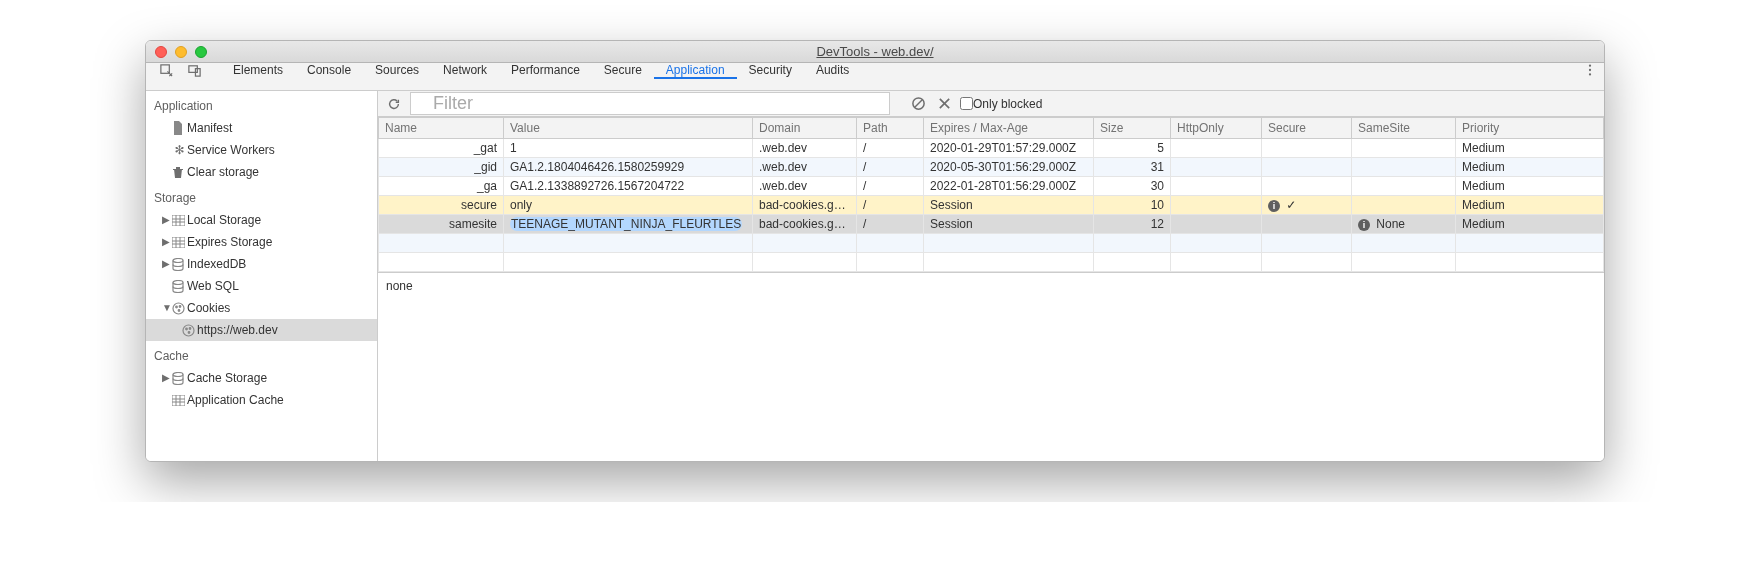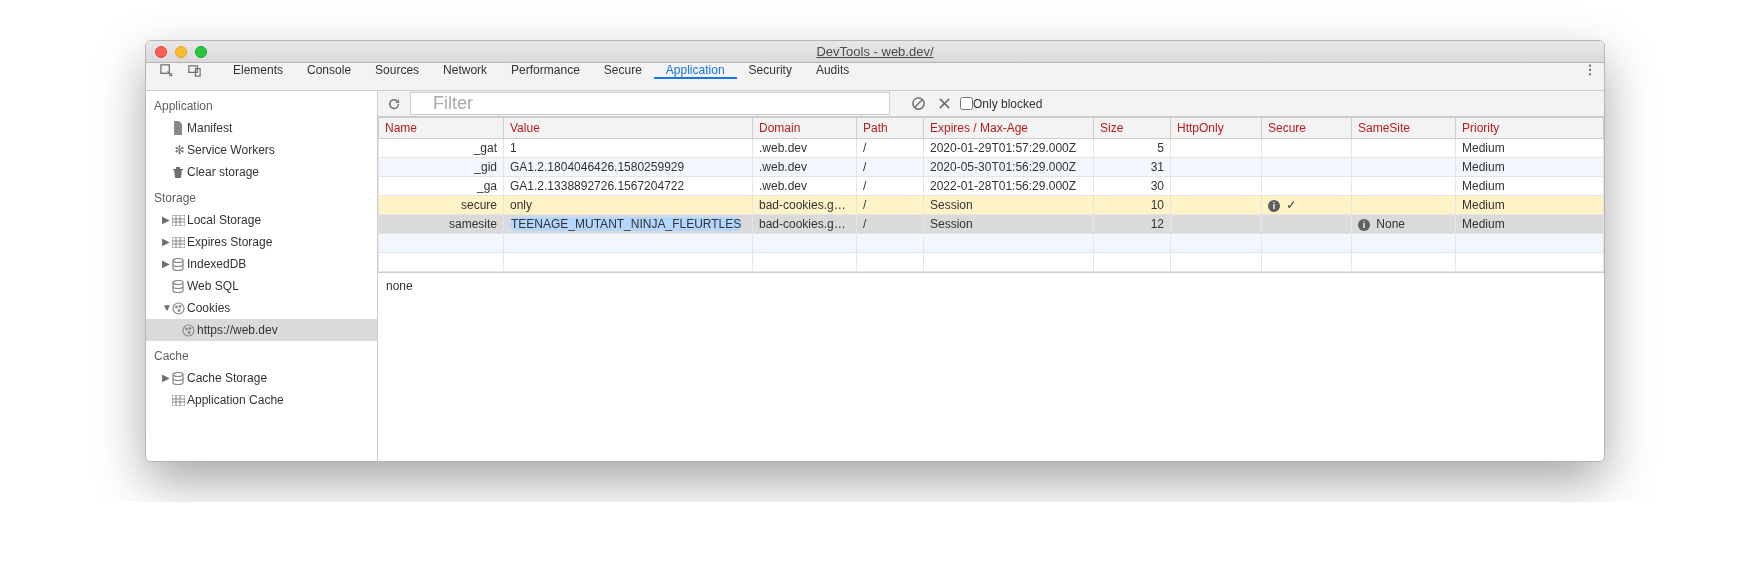--- a/index.html
+++ b/index.html
@@ -115,21 +115,21 @@
     border-collapse: collapse;
     font-size: 12px;
     table-layout: fixed;
   }
   table.grid th {
     text-align: left;
     font-weight: 400;
     background: #f3f3f3;
     border: 1px solid #ccc;
     padding: 3px 6px;
-    color: #b91c1c;
+    color: #737373;
     white-space: nowrap;
     overflow: hidden;
   }
   table.grid td {
     border: 1px solid #e5e5e5;
     border-top: none;
     padding: 2px 6px;
     white-space: nowrap;
     overflow: hidden;
     text-overflow: ellipsis;

